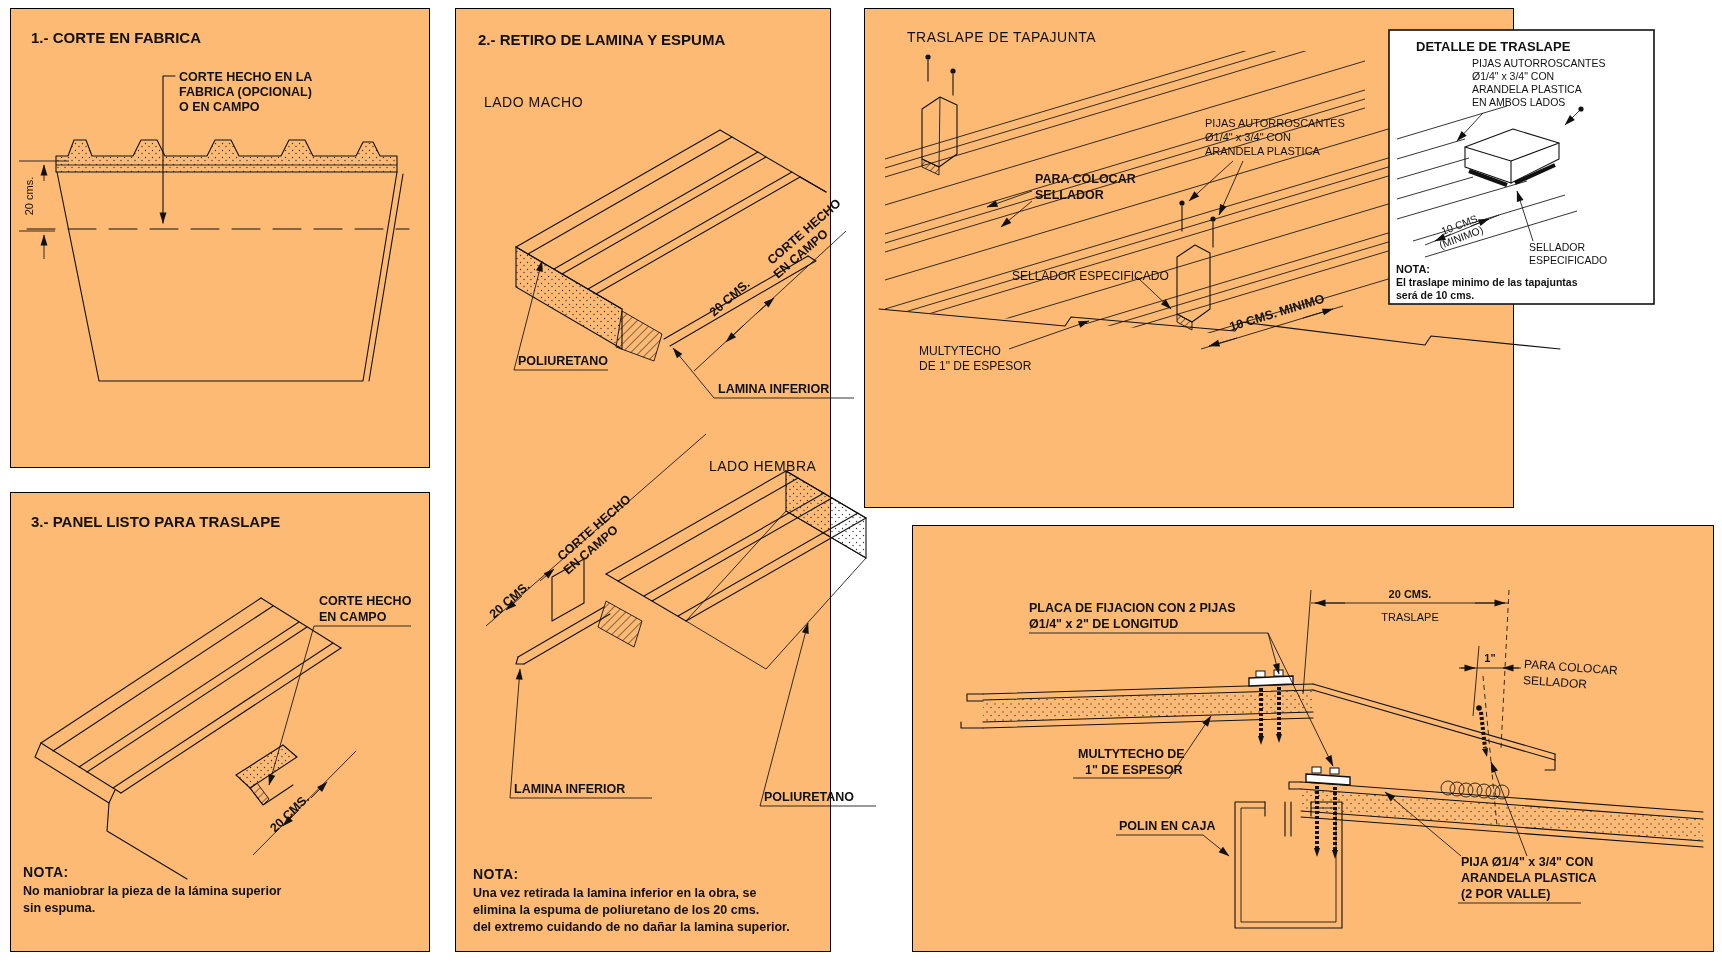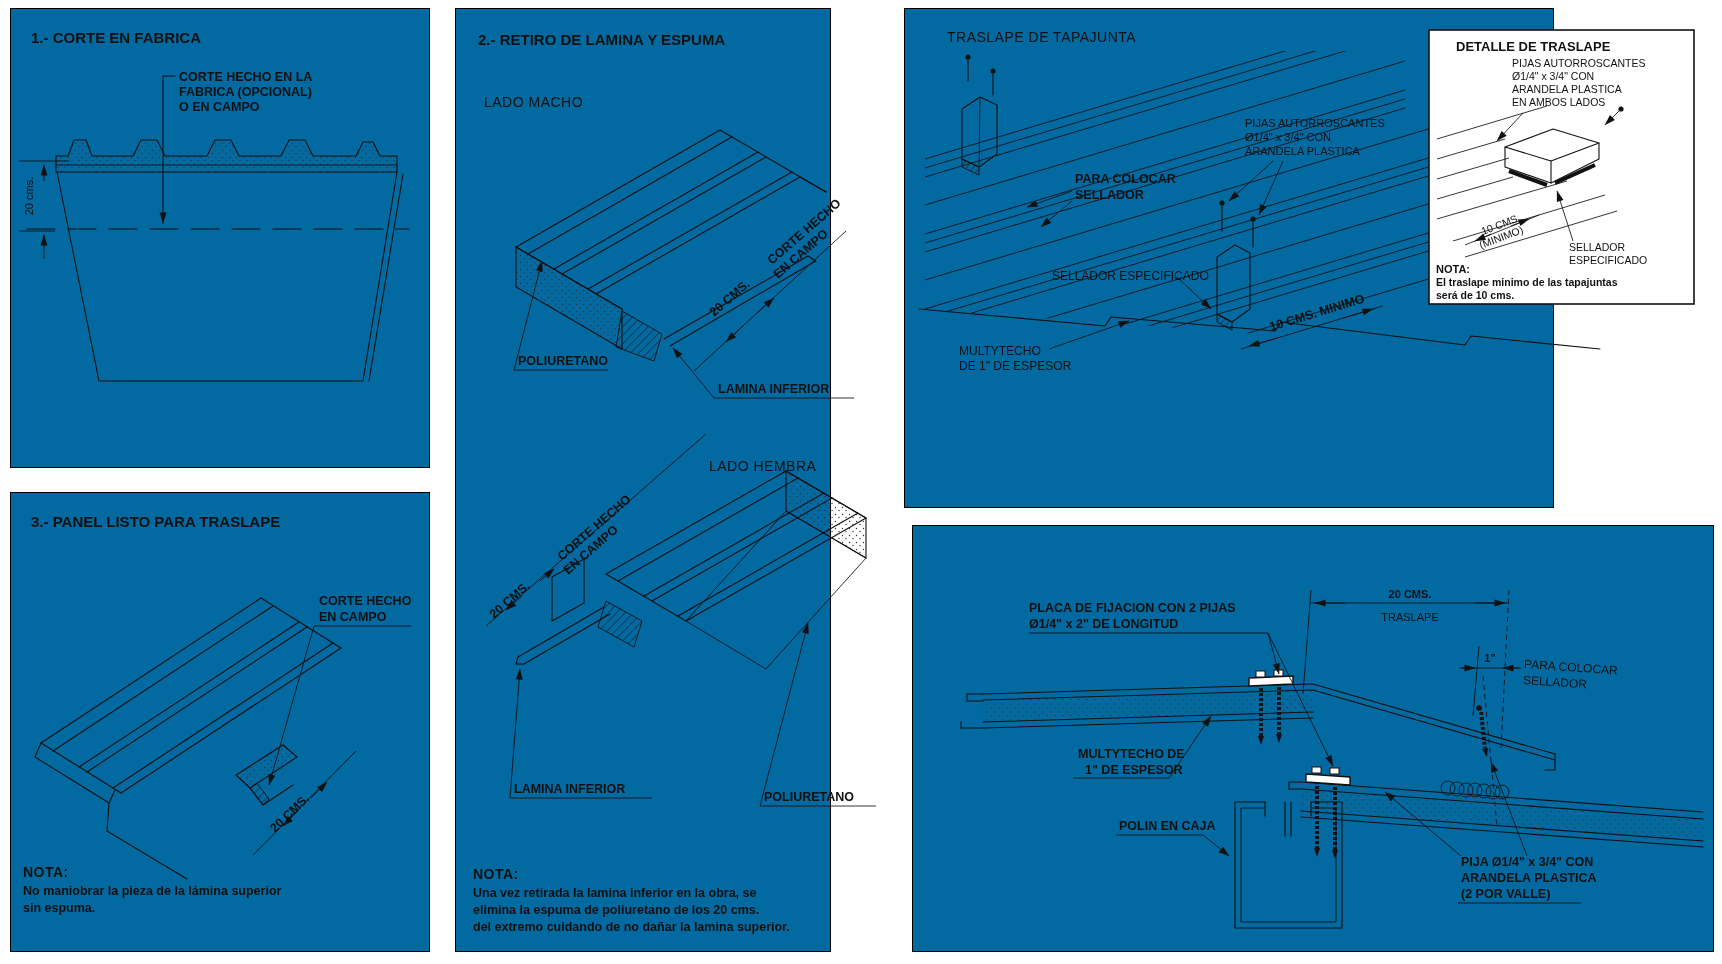--- a/index.html
+++ b/index.html
@@ -1,17 +1,17 @@
 <!DOCTYPE html>
 <html><head>
 <meta charset="utf-8">
 <style>
   html,body{margin:0;padding:0;background:#ffffff;}
   body{width:1722px;height:964px;position:relative;font-family:"Liberation Sans",sans-serif;}
-  .panel{position:absolute;border:1.6px solid #000;background:#0369a1;box-sizing:border-box;}
+  .panel{position:absolute;border:1.6px solid #000;background:#fdba74;box-sizing:border-box;}
   svg{display:block;}
   svg text{font-family:"Liberation Sans",sans-serif;fill:#111;}
   .ln{stroke:#111;stroke-width:1.1;fill:none;stroke-linecap:round;stroke-linejoin:round;}
   .thin{stroke:#111;stroke-width:0.85;fill:none;}
   .dashL{stroke-dasharray:28 13;}
   .dashF{stroke-dasharray:5 4;}
   .screw{stroke:#111;stroke-width:4;stroke-dasharray:3 2;fill:none;}
   .t15b{font-size:15px;font-weight:bold;}
   .t14{font-size:14px;letter-spacing:0.5px;}
   .t13b{font-size:13px;font-weight:bold;}
@@ -215,21 +215,21 @@
     </g>
     <g>
       <text x="17" y="870" class="t14" style="font-weight:bold">NOTA:</text>
       <text x="17" y="888" class="t12b">Una vez retirada la lamina inferior en la obra, se</text>
       <text x="17" y="905" class="t12b">elimina la espuma de poliuretano de los 20 cms.</text>
       <text x="17" y="922" class="t12b">del extremo cuidando de no dañar la lamina superior.</text>
     </g>
   </svg>
 </div>
 
-<div class="panel" style="left:904px;top:8px;width:650px;height:500px;">
+<div class="panel" style="left:864px;top:8px;width:650px;height:500px;">
   <svg width="803" height="497" viewBox="0 0 803 497">
     <defs>
       <marker id="ar4" markerWidth="12" markerHeight="8" refX="11" refY="4" orient="auto" markerUnits="userSpaceOnUse">
           <path d="M0.5,0.5 L11.5,4 L0.5,7.5 Z" fill="#111"></path>
         </marker>
       <pattern id="st4" width="7" height="7" patternUnits="userSpaceOnUse">
           <circle cx="1.5" cy="1.5" r="0.7" fill="#333"></circle>
           <circle cx="5" cy="4.5" r="0.7" fill="#333"></circle>
         </pattern>
       <pattern id="ha4" width="5" height="5" patternUnits="userSpaceOnUse" patternTransform="rotate(45)">

